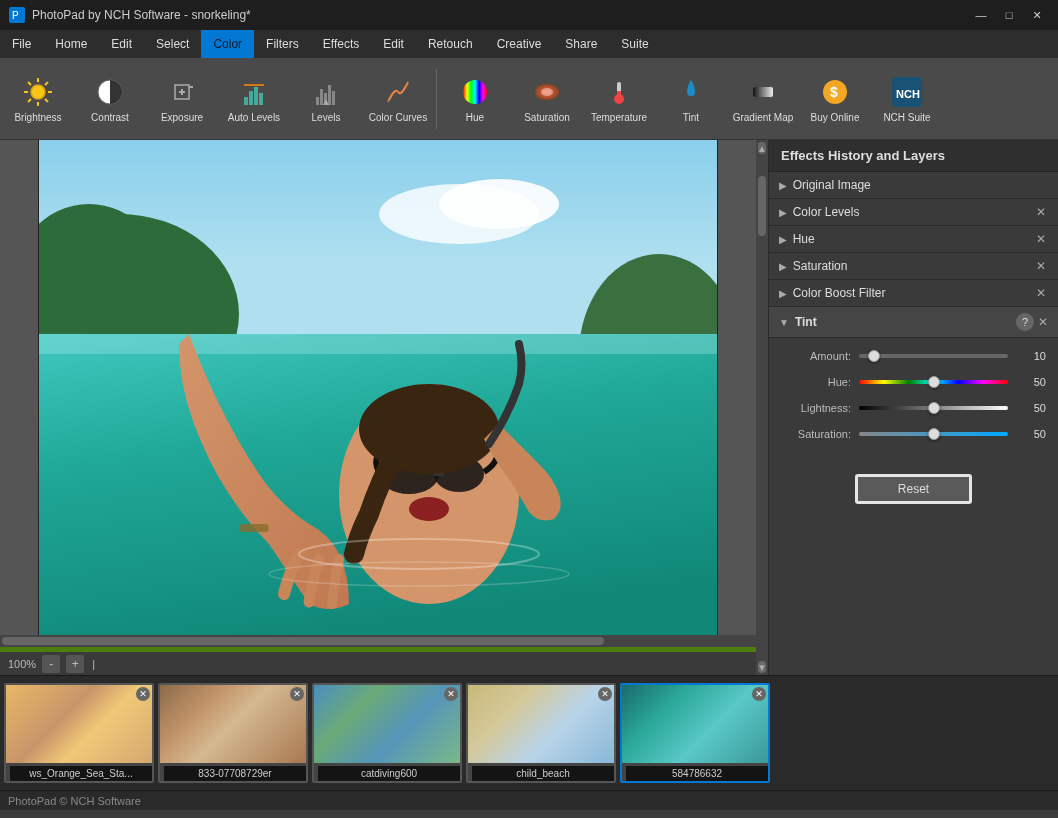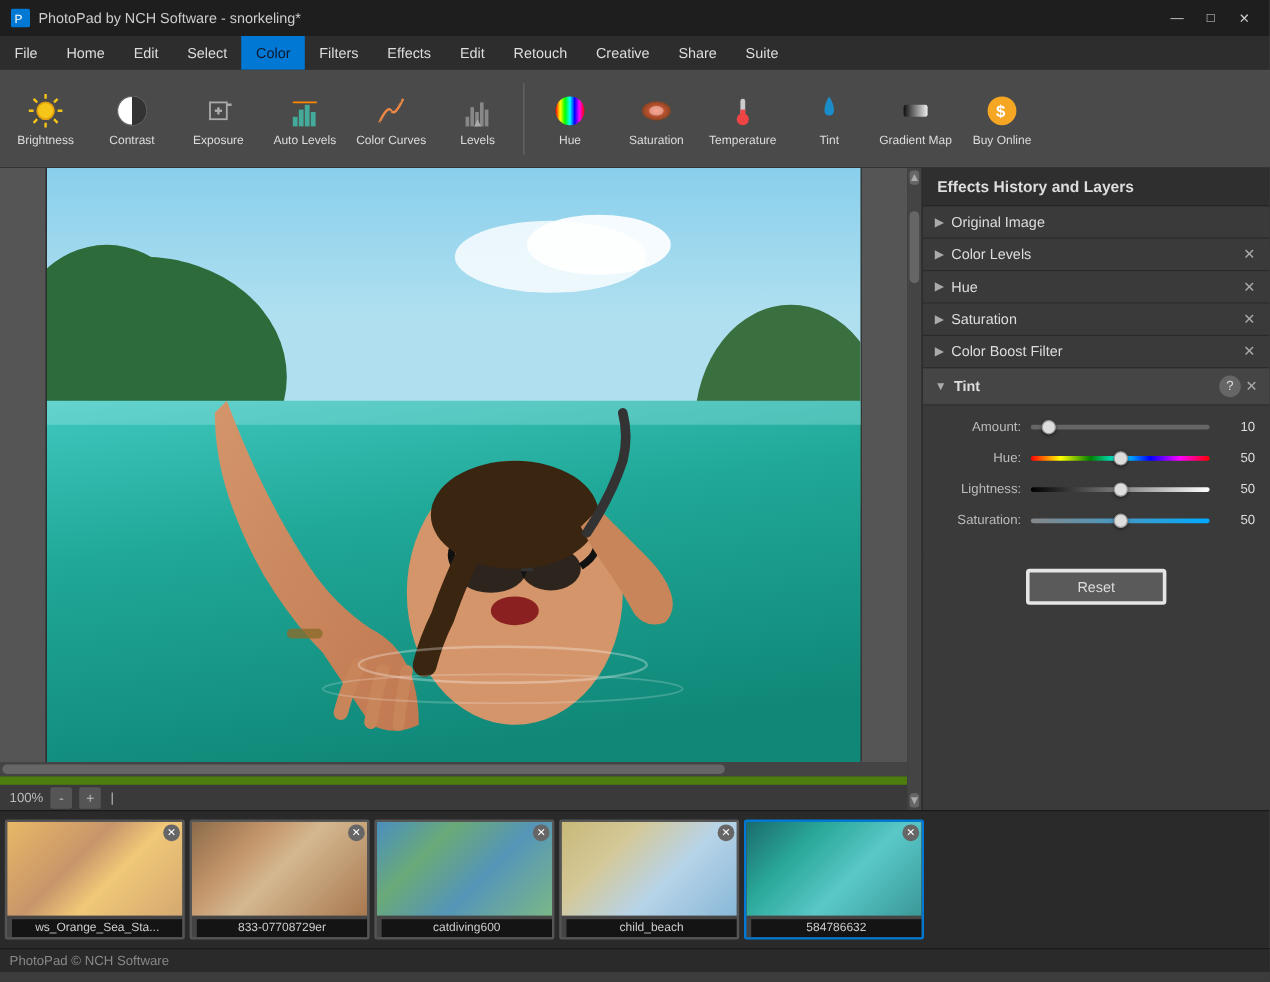--- a/index.html
+++ b/index.html
@@ -24,21 +24,21 @@
     .tool-separator { width: 1px; height: 60px; background: #666; margin: 0 2px; }
 
     
     .main-area { display: flex; height: calc(818px - 30px - 28px - 82px - 28px - 115px); background: #3c3c3c; }
 
     
     .canvas-area { flex: 1; display: flex; flex-direction: column; overflow: hidden; position: relative; }
     .canvas-scroll { flex: 1; overflow: hidden; display: flex; align-items: center; justify-content: center; background: #555; padding: 10px; }
     .canvas-img { width: 680px; height: 510px; background: linear-gradient(135deg, #1a6b6b 0%, #2aa8a8 30%, #4dc4c4 50%, #7dd8d8 70%, #1a8080 100%); position: relative; border: 1px solid #222; overflow: hidden; }
 
-    .zoom-bar { height: 28px; background: #3a3a3a; display: flex; align-items: center; padding: 0 8px; gap: 6px; border-top: 7px solid #4d7c0f; font-size: 11px; color: #bbb; }
+    .zoom-bar { height: 28px; background: #3a3a3a; display: flex; align-items: center; padding: 0 8px; gap: 6px; border-top: 5px solid #4d7c0f; font-size: 11px; color: #bbb; }
     .zoom-btn { width: 18px; height: 18px; display: flex; align-items: center; justify-content: center; cursor: pointer; background: #555; border-radius: 2px; font-size: 12px; }
 
     
     .scroll-h { height: 12px; background: #444; display: flex; align-items: center; padding: 0 2px; }
     .scroll-thumb-h { height: 8px; width: 80%; background: #666; border-radius: 4px; }
 
     
     .right-panel { width: 290px; background: #3a3a3a; border-left: 1px solid #2a2a2a; display: flex; flex-direction: column; overflow-y: auto; }
     .panel-header { padding: 8px 12px; background: #2f2f2f; font-size: 13px; font-weight: bold; color: #ddd; border-bottom: 1px solid #222; }
 
@@ -169,38 +169,38 @@
           <rect x="15" y="10" width="4" height="18" fill="#4a9"></rect>
           <rect x="20" y="16" width="4" height="12" fill="#4a9"></rect>
           <line x1="5" y1="8" x2="25" y2="8" stroke="#f80" stroke-width="1.5"></line>
         </svg>
       </div>
       <div>Auto Levels</div>
     </div>
     <div class="tool-btn">
       <div class="tool-icon">
         <svg width="30" height="30" viewBox="0 0 30 30">
-          <path d="M5 25 Q12 10 15 15 Q18 20 25 5" fill="none" stroke="#e84" stroke-width="2"></path>
-          <line x1="5" y1="25" x2="25" y2="5" stroke="#555" stroke-width="1" stroke-dasharray="2,2"></line>
-        </svg>
-      </div>
-      <div>Color Curves</div>
-    </div>
-    <div class="tool-btn">
-      <div class="tool-icon">
-        <svg width="30" height="30" viewBox="0 0 30 30">
           <rect x="5" y="20" width="3" height="8" fill="#888"></rect>
           <rect x="9" y="12" width="3" height="16" fill="#888"></rect>
           <rect x="13" y="16" width="3" height="12" fill="#888"></rect>
           <rect x="17" y="8" width="3" height="20" fill="#888"></rect>
           <rect x="21" y="14" width="3" height="14" fill="#888"></rect>
           <polygon points="15,22 12,28 18,28" fill="#aaa"></polygon>
         </svg>
       </div>
       <div>Levels</div>
+    </div>
+    <div class="tool-btn">
+      <div class="tool-icon">
+        <svg width="30" height="30" viewBox="0 0 30 30">
+          <path d="M5 25 Q12 10 15 15 Q18 20 25 5" fill="none" stroke="#e84" stroke-width="2"></path>
+          <line x1="5" y1="25" x2="25" y2="5" stroke="#555" stroke-width="1" stroke-dasharray="2,2"></line>
+        </svg>
+      </div>
+      <div>Color Curves</div>
     </div>
     <div class="tool-separator"></div>
     <div class="tool-btn">
       <div class="tool-icon">
         <svg width="30" height="30" viewBox="0 0 30 30">
           <defs>
             <linearGradient id="hg">
               <stop offset="0%" stop-color="red"></stop>
               <stop offset="16%" stop-color="yellow"></stop>
               <stop offset="33%" stop-color="lime"></stop>
@@ -263,20 +263,29 @@
       <div>Gradient Map</div>
     </div>
     <div class="tool-btn">
       <div class="tool-icon">
         <svg width="30" height="30" viewBox="0 0 30 30">
           <circle cx="15" cy="15" r="12" fill="#f5a623"></circle>
           <text x="10" y="20" font-size="14" fill="white" font-weight="bold">$</text>
         </svg>
       </div>
       <div>Buy Online</div>
+    </div>
+    <div class="tool-btn">
+      <div class="tool-icon">
+        <svg width="30" height="30" viewBox="0 0 30 30">
+          <rect width="30" height="30" rx="4" fill="#1a5276"></rect>
+          <text x="4" y="21" font-size="11" fill="white" font-weight="bold">NCH</text>
+        </svg>
+      </div>
+      <div>NCH Suite</div>
     </div>
   </div>
 
 <div class="main-area">
 
   <div class="canvas-area">
     <div class="canvas-scroll">
 
       <div class="canvas-img">
 

